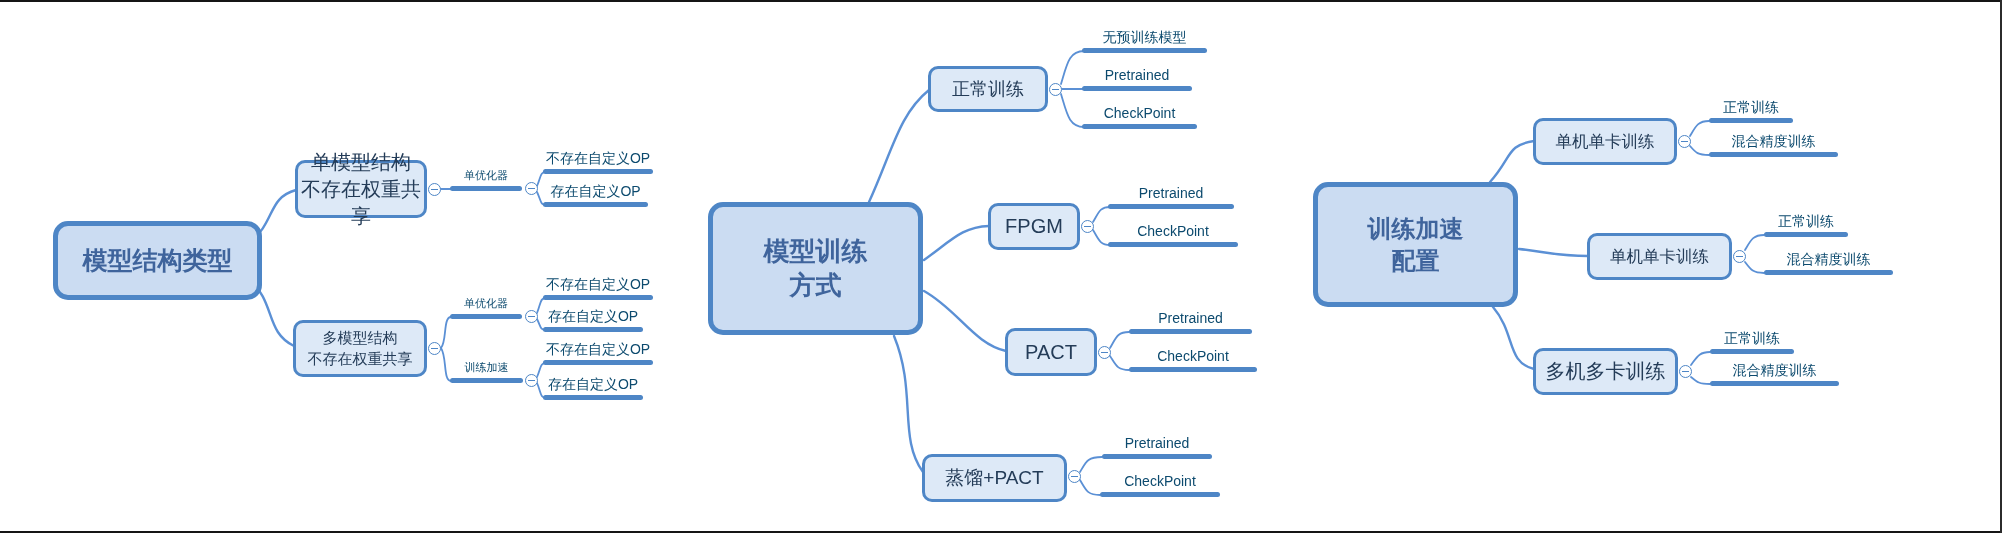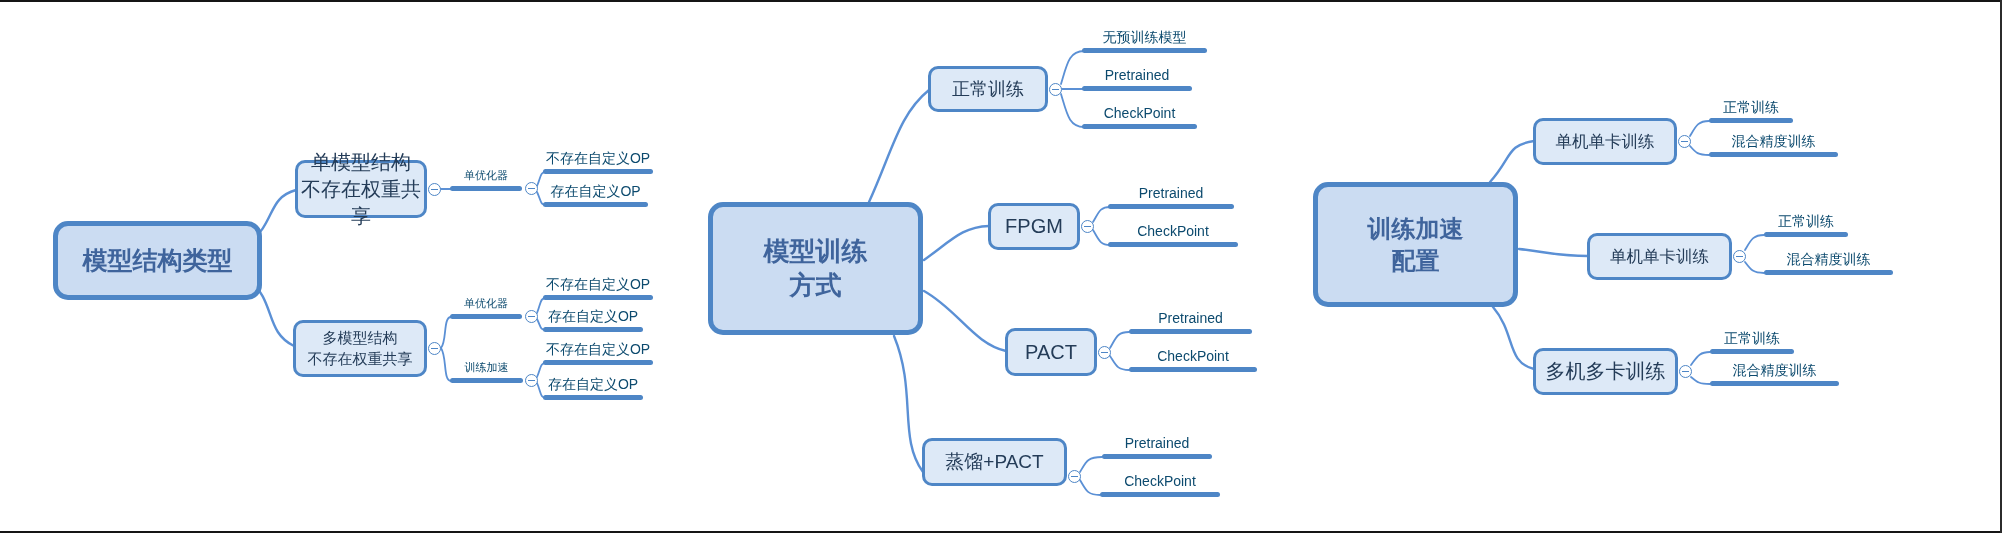--- a/index.html
+++ b/index.html
@@ -196,21 +196,21 @@
 
 <div class="barnode" style="left:1129px;top:309px;width:123px;">
   <div class="lbl">Pretrained</div>
   <div class="bar"></div>
 </div>
 <div class="barnode" style="left:1129px;top:347px;width:128px;">
   <div class="lbl">CheckPoint</div>
   <div class="bar"></div>
 </div>
 
-<div class="node-box" style="left:922px;top:438px;width:145px;height:48px;font-size:19px;">
+<div class="node-box" style="left:922px;top:454px;width:145px;height:48px;font-size:19px;">
   <span>蒸馏+PACT</span>
 </div>
 <div class="minus" style="left:1068px;top:470px;"></div>
 
 <div class="barnode" style="left:1102px;top:434px;width:110px;">
   <div class="lbl">Pretrained</div>
   <div class="bar"></div>
 </div>
 <div class="barnode" style="left:1100px;top:472px;width:120px;">
   <div class="lbl">CheckPoint</div>

